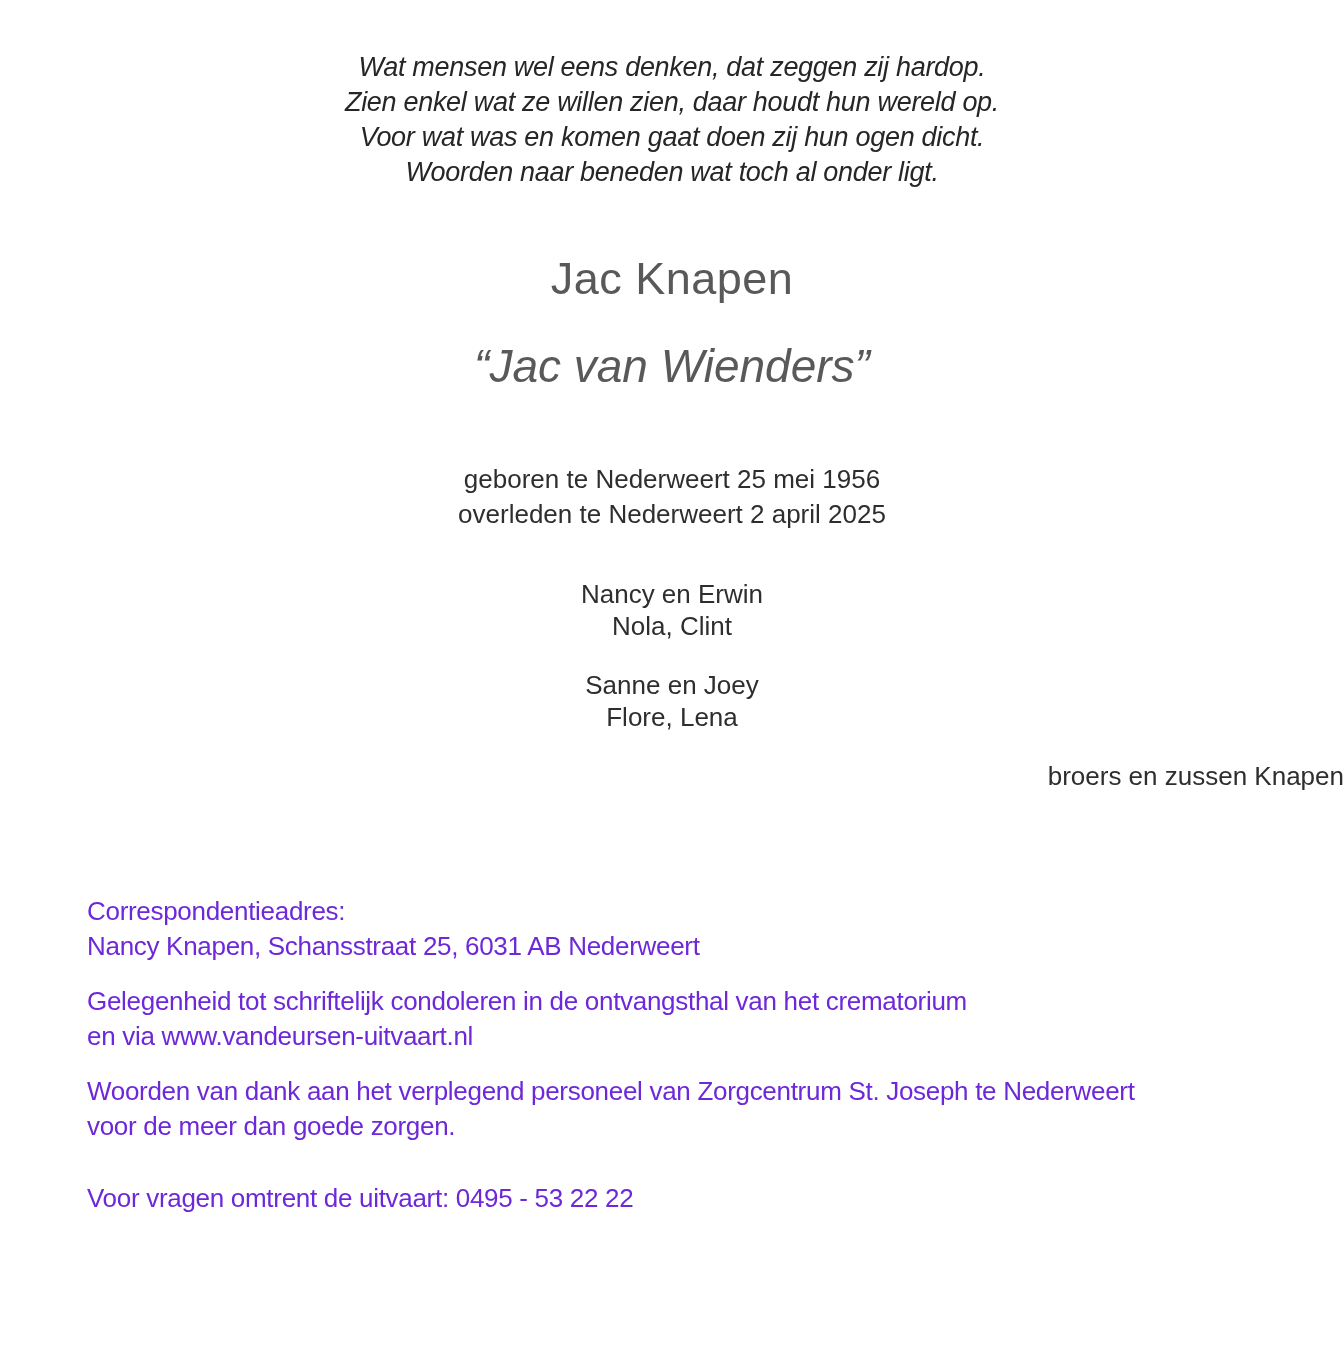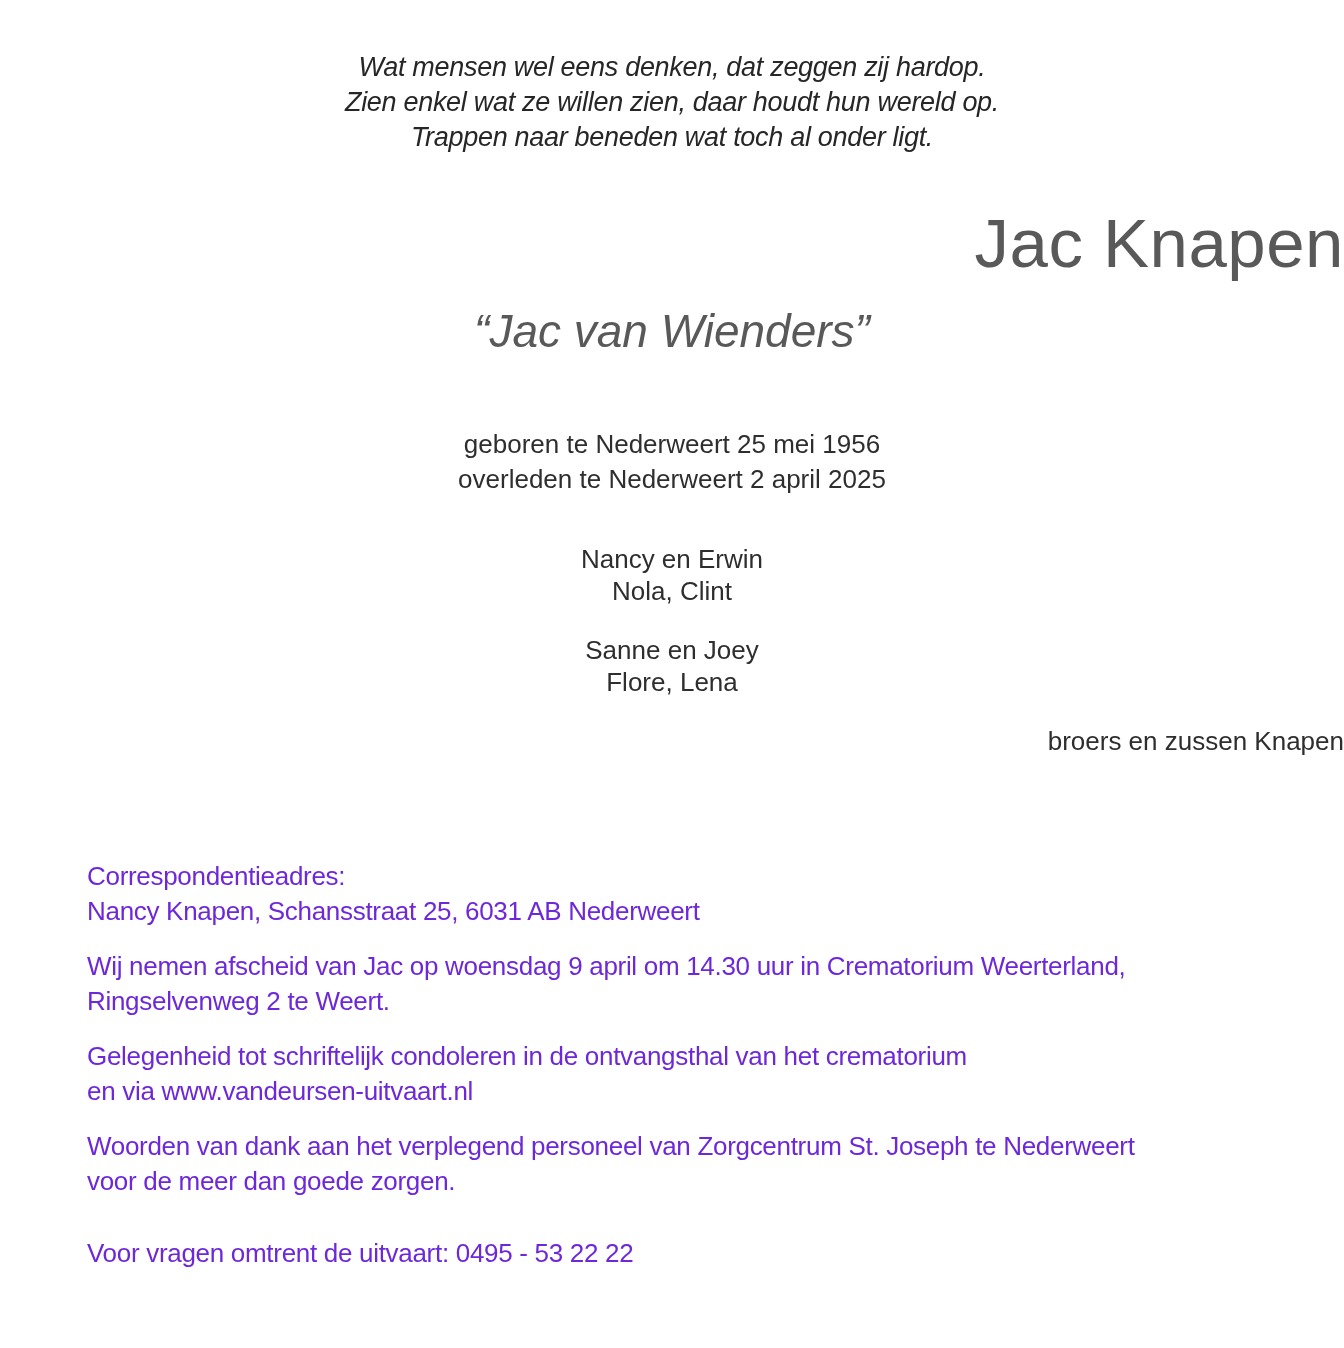--- a/index.html
+++ b/index.html
@@ -22,22 +22,22 @@
     font-style: italic;
     font-weight: 400;
     font-size: 27px;
     line-height: 35px;
     color: #262626;
     letter-spacing: -0.3px;
   }
   
   .name {
     margin-top: 56px;
-    text-align: right;
-    font-size: 69px;
+    text-align: center;
+    font-size: 45px;
     line-height: 66px;
     font-weight: 400;
     color: #595959;
     letter-spacing: 0.5px;
   }
   .nickname {
     margin-top: 32px;
     text-align: center;
     font-style: italic;
     font-size: 46px;
@@ -82,21 +82,22 @@
   }
 </style>
 </head>
 <body>
 
 <div class="page">
 
   <div class="poem">
     <div class="line">Wat mensen wel eens denken, dat zeggen zij hardop.</div>
     <div class="line">Zien enkel wat ze willen zien, daar houdt hun wereld op.</div>
-    <div class="line">Trappen naar beneden wat toch al onder ligt.</div>
+    <div class="line">Voor wat was en komen gaat doen zij hun ogen dicht.</div>
+    <div class="line">Woorden naar beneden wat toch al onder ligt.</div>
   </div>
 
   <div class="name">Jac Knapen</div>
 
   <div class="nickname">“Jac van Wienders”</div>
 
   <div class="dates">
     <div class="line">geboren te Nederweert 25 mei 1956</div>
     <div class="line">overleden te Nederweert 2 april 2025</div>
   </div>
@@ -111,22 +112,20 @@
       <div class="line">Flore, Lena</div>
     </div>
     <div class="group">
       <div class="line">broers en zussen Knapen</div>
     </div>
   </div>
 
   <div class="details">
     <div class="para">Correspondentieadres:
 Nancy Knapen, Schansstraat 25, 6031 AB Nederweert</div>
-    <div class="para">Wij nemen afscheid van Jac op woensdag 9 april om 14.30 uur in Crematorium Weerterland,
-Ringselvenweg 2 te Weert.</div>
     <div class="para">Gelegenheid tot schriftelijk condoleren in de ontvangsthal van het crematorium
 en via www.vandeursen-uitvaart.nl</div>
     <div class="para">Woorden van dank aan het verplegend personeel van Zorgcentrum St. Joseph te Nederweert
 voor de meer dan goede zorgen.</div>
     <div class="para questions">Voor vragen omtrent de uitvaart: 0495 - 53 22 22</div>
   </div>
 
 </div>
 
 </body></html>

